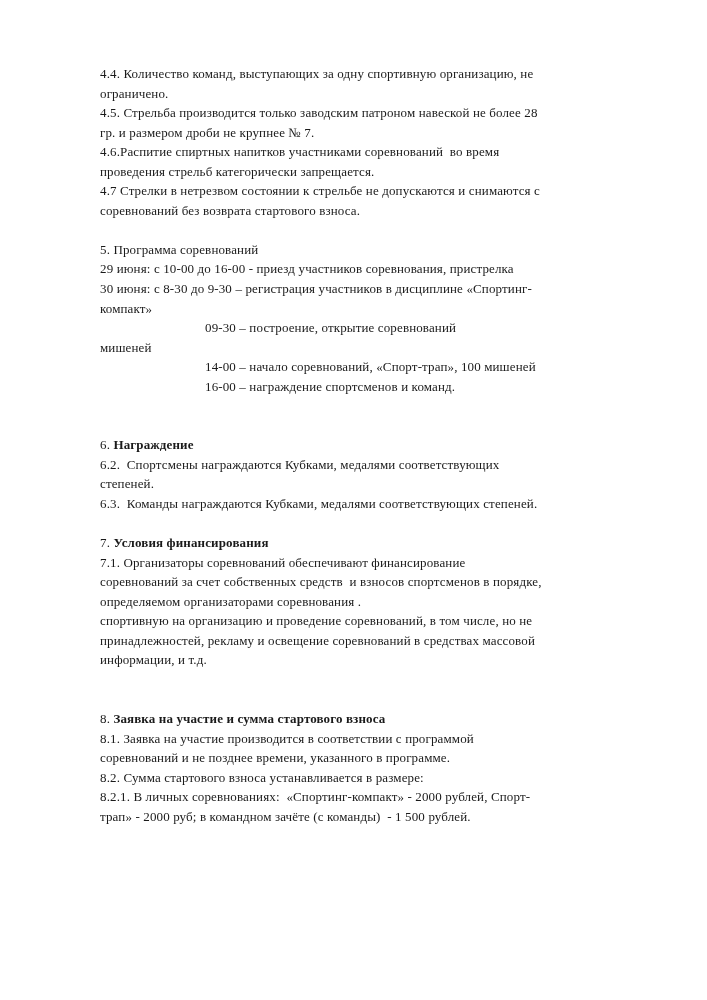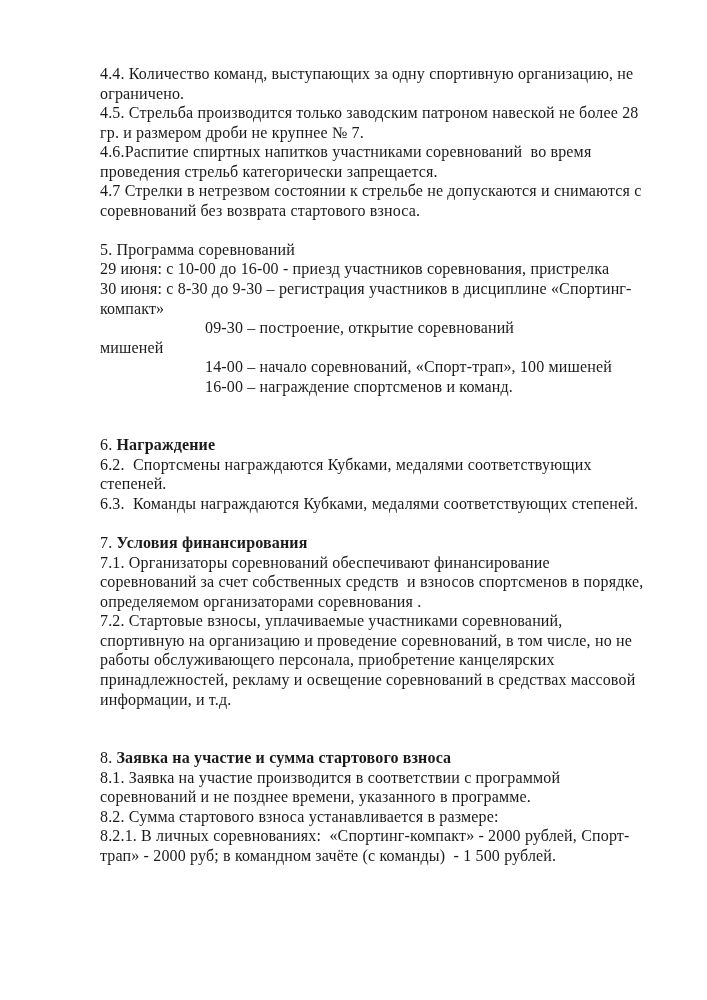--- a/index.html
+++ b/index.html
@@ -27,21 +27,21 @@
     position: absolute;
     left: 100px;
     top: 64px;
     width: 552px;
   }
   .block {
     margin: 0;
     padding: 0;
   }
   .line {
-    font-size: 16px;
+    font-size: 13px;
     line-height: 19.55px;
     white-space: pre-wrap;
     text-align: left;
     margin: 0;
     padding: 0;
     letter-spacing: 0.01em;
   }
   .spacer {
     height: 19.55px;
   }
@@ -95,23 +95,21 @@
       <p class="line">6.3.  Команды награждаются Кубками, медалями соответствующих степеней.</p>
     </div>
 
     <div class="spacer"></div>
 
     <div class="block">
       <p class="line heading"><span class="num">7. </span><span class="ttl">Условия финансирования</span></p>
       <p class="line">7.1. Организаторы соревнований обеспечивают финансирование</p>
       <p class="line">соревнований за счет собственных средств  и взносов спортсменов в порядке,</p>
       <p class="line">определяемом организаторами соревнования .</p>
-      <p class="line">7.2. Стартовые взносы, уплачиваемые участниками соревнований,</p>
       <p class="line">спортивную на организацию и проведение соревнований, в том числе, но не</p>
-      <p class="line">работы обслуживающего персонала, приобретение канцелярских</p>
       <p class="line">принадлежностей, рекламу и освещение соревнований в средствах массовой</p>
       <p class="line">информации, и т.д.</p>
     </div>
 
     <div class="spacer"></div>
     <div class="spacer"></div>
 
     <div class="block">
       <p class="line heading"><span class="num">8. </span><span class="ttl">Заявка на участие и сумма стартового взноса</span></p>
       <p class="line">8.1. Заявка на участие производится в соответствии с программой</p>

